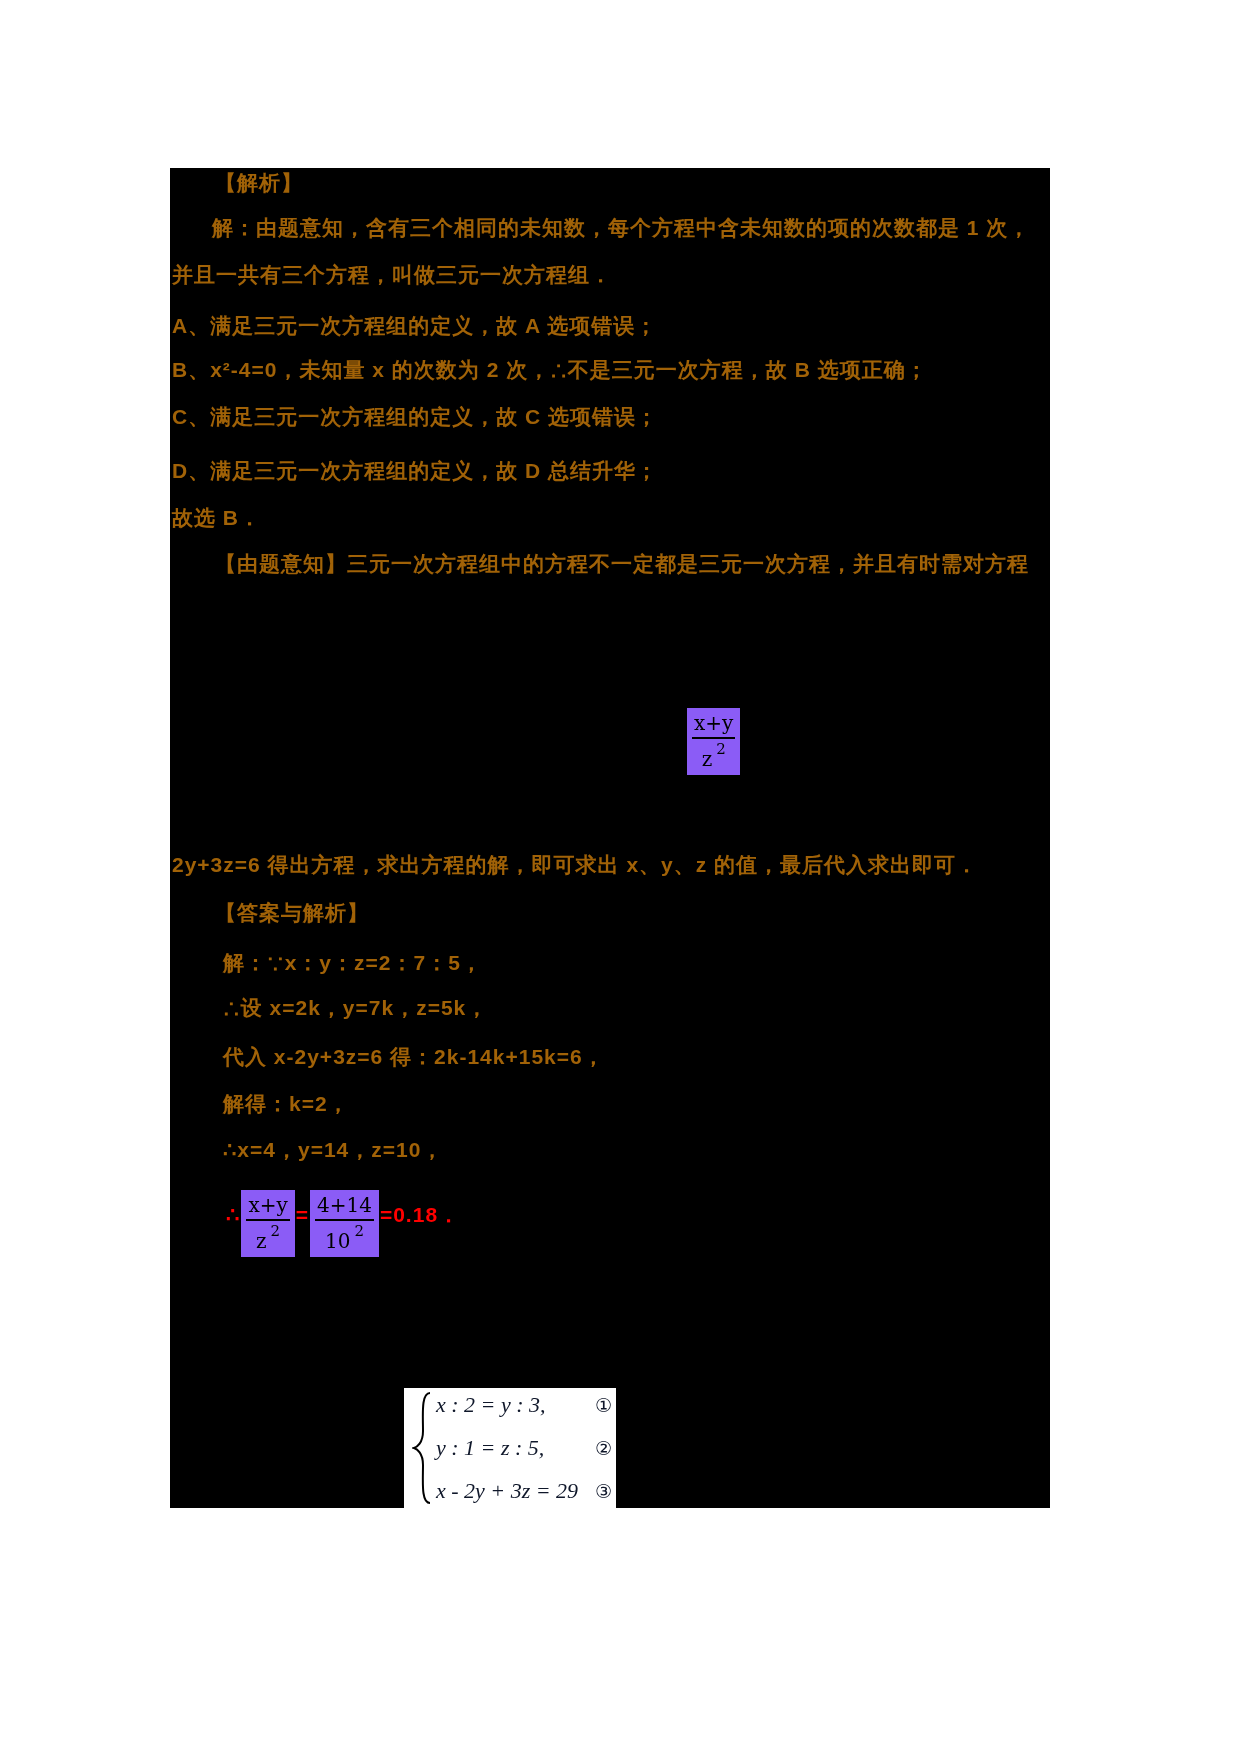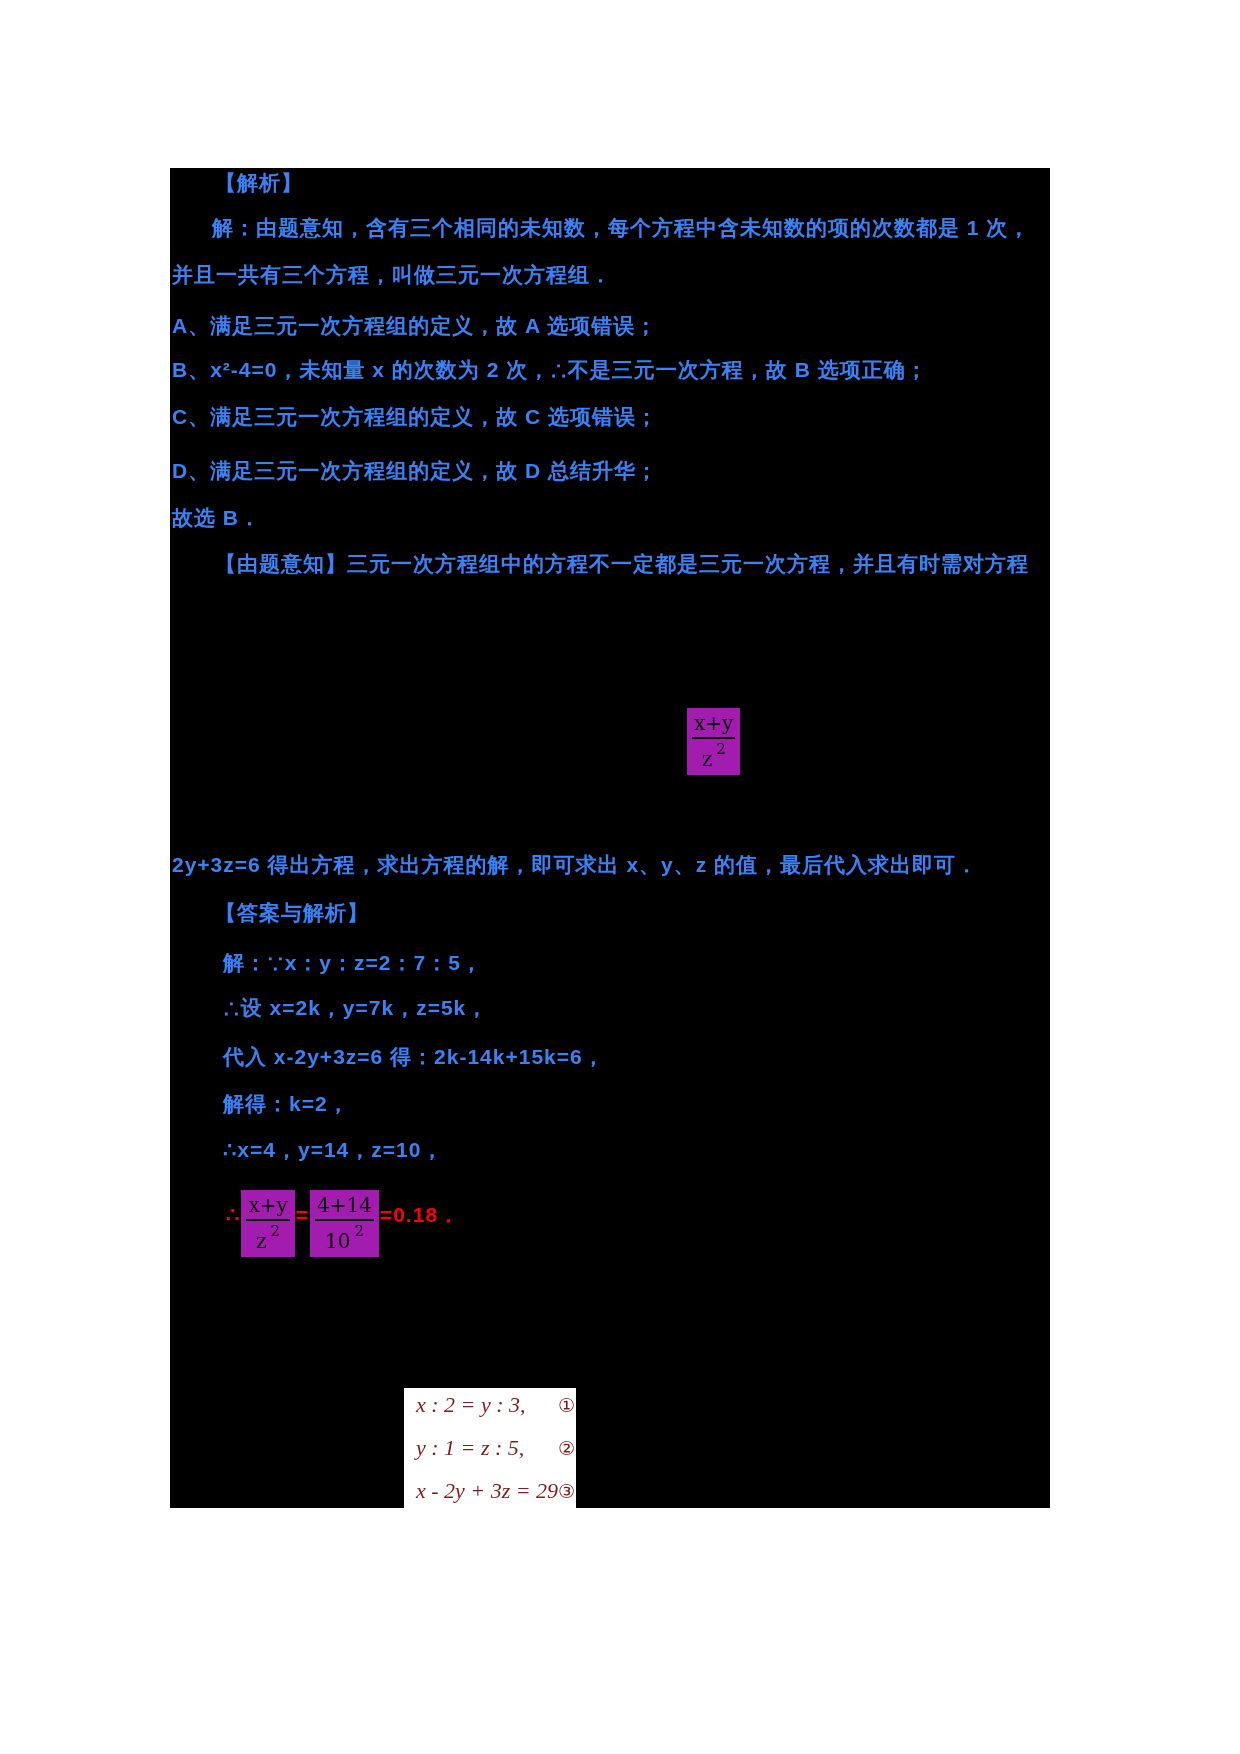--- a/index.html
+++ b/index.html
@@ -11,30 +11,30 @@
     overflow:hidden;
   }
   .panel{
     position:absolute;
     left:170px;top:168px;
     width:880px;height:1340px;
     background:#000000;
   }
   .ln{
     position:absolute;
-    color:#3b82f6;
+    color:#a16207;
     font-weight:bold;
     font-size:21px;
     line-height:26px;
     letter-spacing:1px;
     white-space:nowrap;
   }
   
   .fbox{
-    background:#a21caf;
+    background:#8b5cf6;
     color:#000000;
     font-family:"DejaVu Serif",serif;
     text-align:center;
     display:inline-block;
     padding:3px 5px 2px 5px;
     vertical-align:middle;
   }
   .fbox .num{
     font-size:20px;
     line-height:24px;
@@ -70,23 +70,23 @@
     font-size:21px;
     letter-spacing:1px;
     position:relative;
     top:-8px;
     white-space:nowrap;
   }
   
   .sysbox{
     position:absolute;
     left:234px;top:1220px;
-    width:172px;height:120px;
+    width:212px;height:120px;
     background:#ffffff;
-    color:#7f1d1d;
+    color:#0f172a;
     display:flex;
     align-items:center;
     box-sizing:border-box;
     padding:2px 4px 2px 8px;
   }
   .sysrows{
     flex:1;
     height:112px;
     display:flex;
     flex-direction:column;

